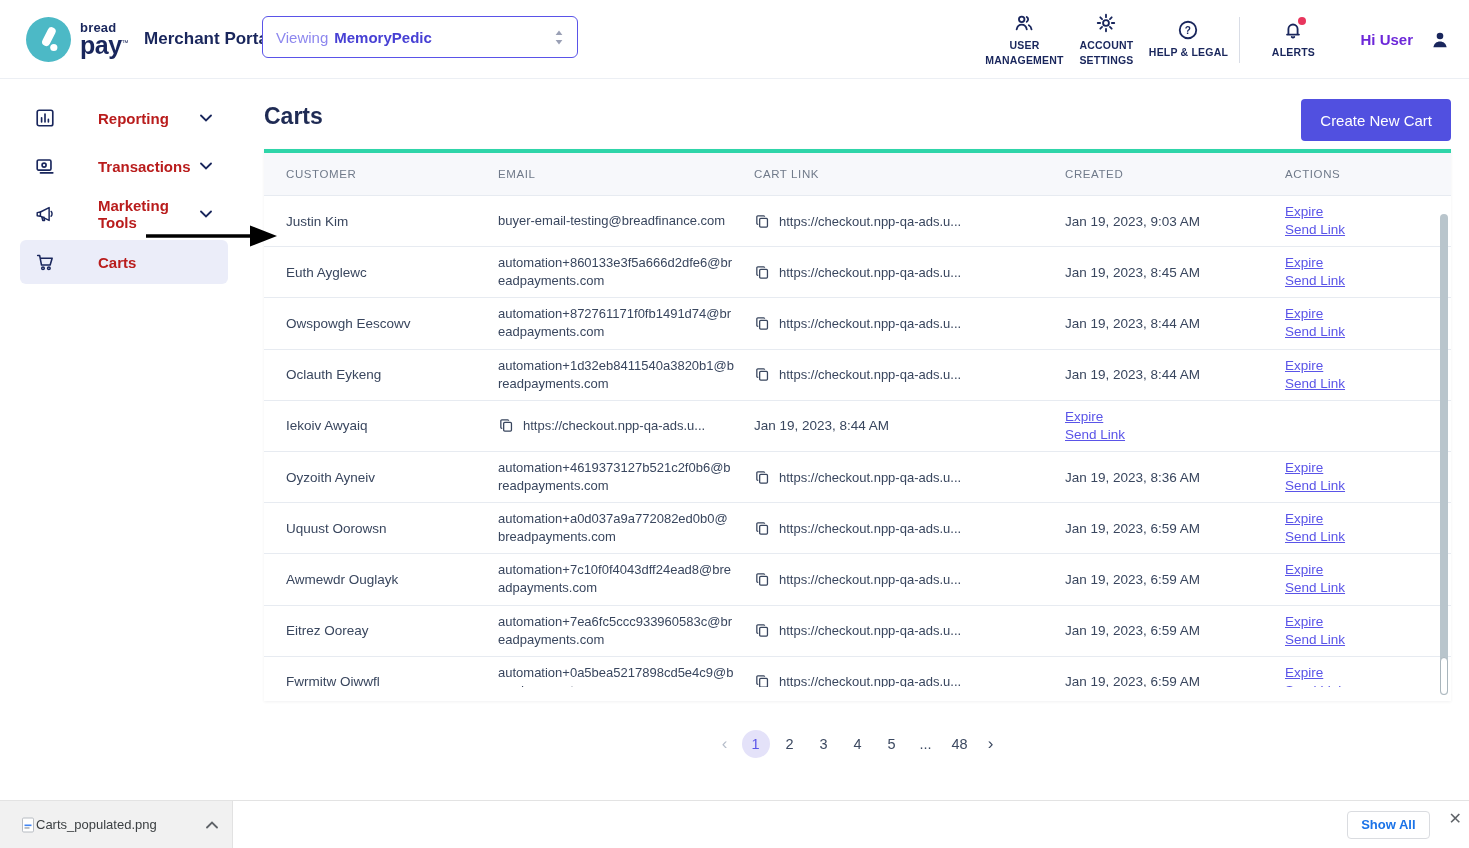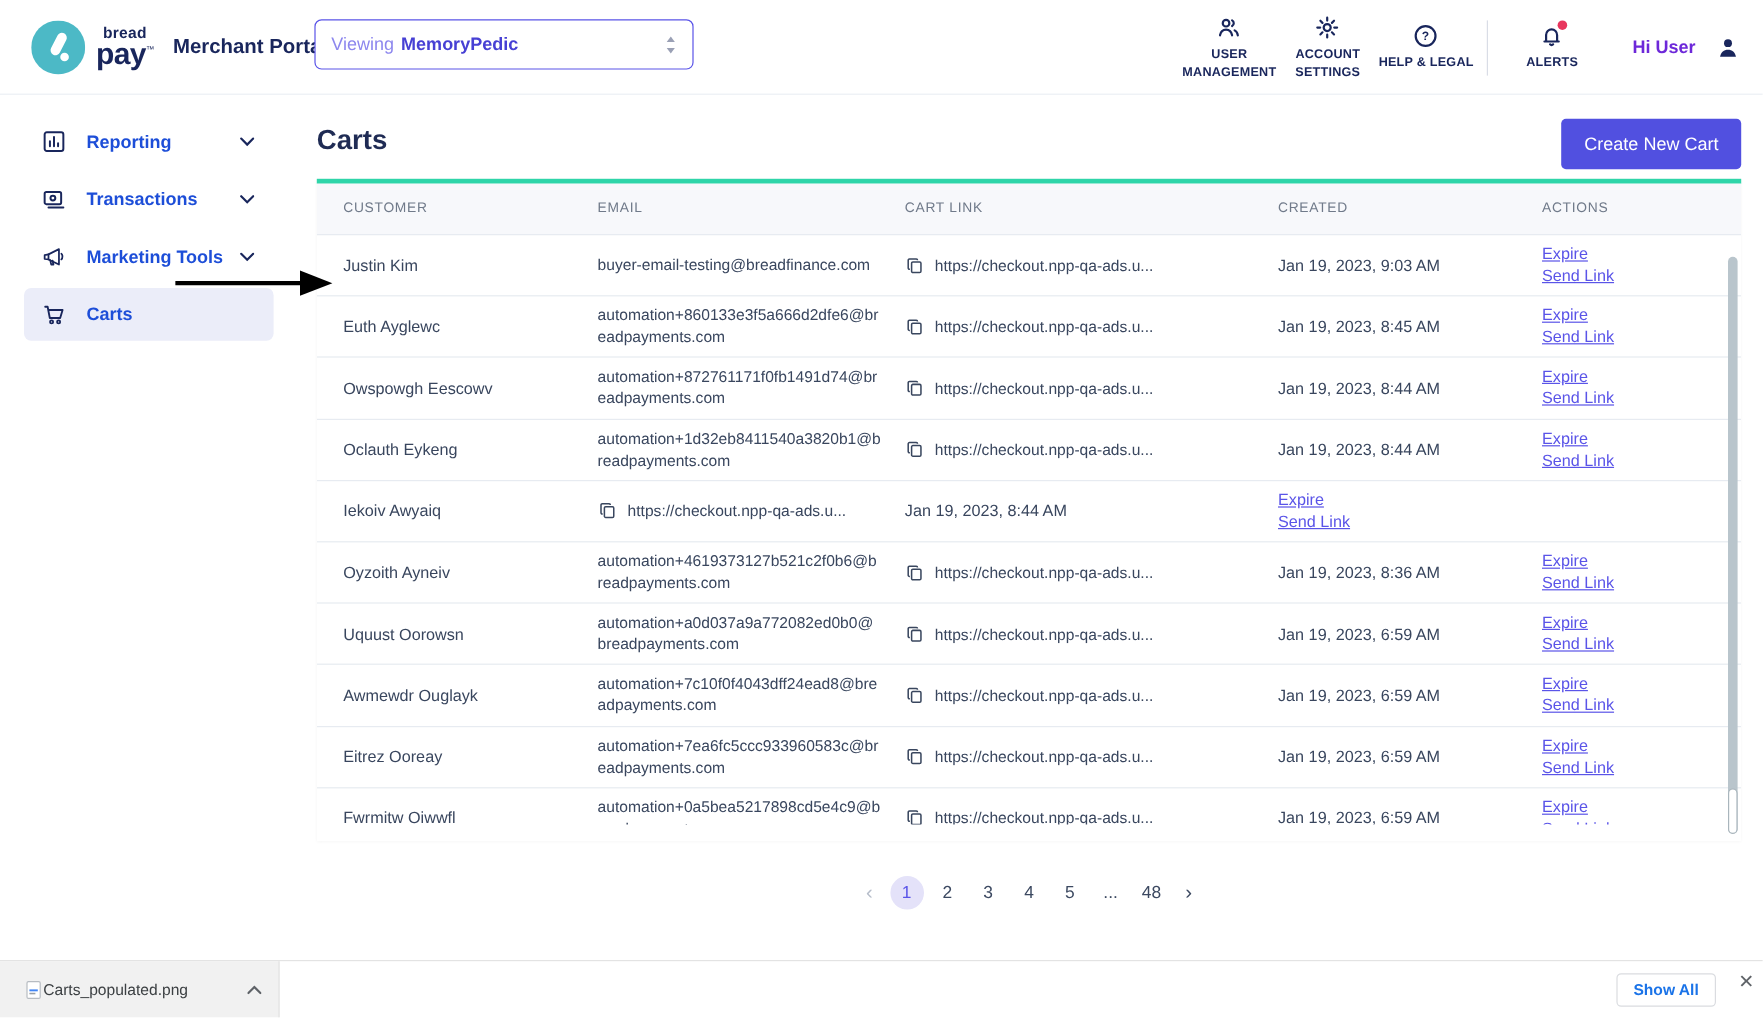--- a/index.html
+++ b/index.html
@@ -4,21 +4,21 @@
 <style>
   * { margin:0; padding:0; box-sizing:border-box; }
   body { font-family:"Liberation Sans", sans-serif; background:#fff; }
   .page { position:relative; width:1469px; height:848px; background:#fff; overflow:hidden; }
 
   
   .topbar { position:absolute; top:0; left:0; right:0; height:79px; background:#fff;
             border-bottom:1px solid #eceff4; display:flex; align-items:center; z-index:5; }
   .brand { display:flex; align-items:center; padding-left:26px; }
   .logo-circle { width:45px; height:45px; flex:0 0 auto; }
-  .brand-text { margin-left:9px; display:flex; flex-direction:column; line-height:1;text-align:center; }
+  .brand-text { margin-left:9px; display:flex; flex-direction:column; line-height:1; }
   .brand-bread { font-size:13px; font-weight:700; color:#19265c; letter-spacing:.2px; }
   .brand-pay { font-size:25px; font-weight:800; color:#19265c; letter-spacing:-.5px; margin-top:-1px; }
   .brand-tm { font-size:7px; vertical-align:super; font-weight:400; }
   .portal-title { margin-left:16px; font-size:17px; font-weight:700; color:#19265c; }
 
   .viewing-select { position:absolute; left:262px; top:16px; width:316px; height:42px;
       border:1px solid #5a54e8; border-radius:6px; background:#fff; display:flex;
       align-items:center; padding:0 13px; font-size:15px; cursor:pointer;
       font-family:"Liberation Sans", sans-serif; }
   .viewing-prefix { color:#8d87ee; margin-right:6px; }
@@ -33,21 +33,21 @@
   .alert-dot { position:absolute; top:-2px; right:-2px; width:8px; height:8px; border-radius:50%; background:#e8365d; }
   .greeting { display:flex; align-items:center; margin-left:26px; }
   .greeting-text { font-size:15px; font-weight:700; color:#6d28d9; }
   .avatar-icon { width:22px; height:22px; color:#19265c; margin-left:16px; }
 
   
   .sidebar { position:absolute; top:80px; left:0; width:256px; bottom:48px; background:#fff; padding-top:16px; }
   .side-item { height:44px; margin:0 28px 4px 20px; display:flex; align-items:center; border-radius:6px; cursor:pointer; }
   .side-item.active { background:#ebedf9; }
   .side-icon { width:22px; height:22px; margin-left:14px; color:#19265c; flex:0 0 auto; }
-  .side-label { margin-left:16px; font-size:15px; font-weight:700; color:#1d4ed8; }
+  .side-label { margin-left:42px; font-size:15px; font-weight:700; color:#b91c1c; }
   .side-chevron { margin-left:auto; margin-right:16px; display:flex; }
 
   
   .main { position:absolute; left:264px; right:18px; top:79px; }
   .main-head { position:relative; height:70px; }
   .page-title { position:absolute; left:0; top:24px; font-size:23px; font-weight:700; color:#1f2b54; }
   .create-btn { position:absolute; right:0; top:20px; height:42px; padding:0 19px; background:#5150e0;
       color:#fff; font-size:15px; font-weight:500; border:none; border-radius:4px; cursor:pointer;
       font-family:"Liberation Sans", sans-serif; }
 

